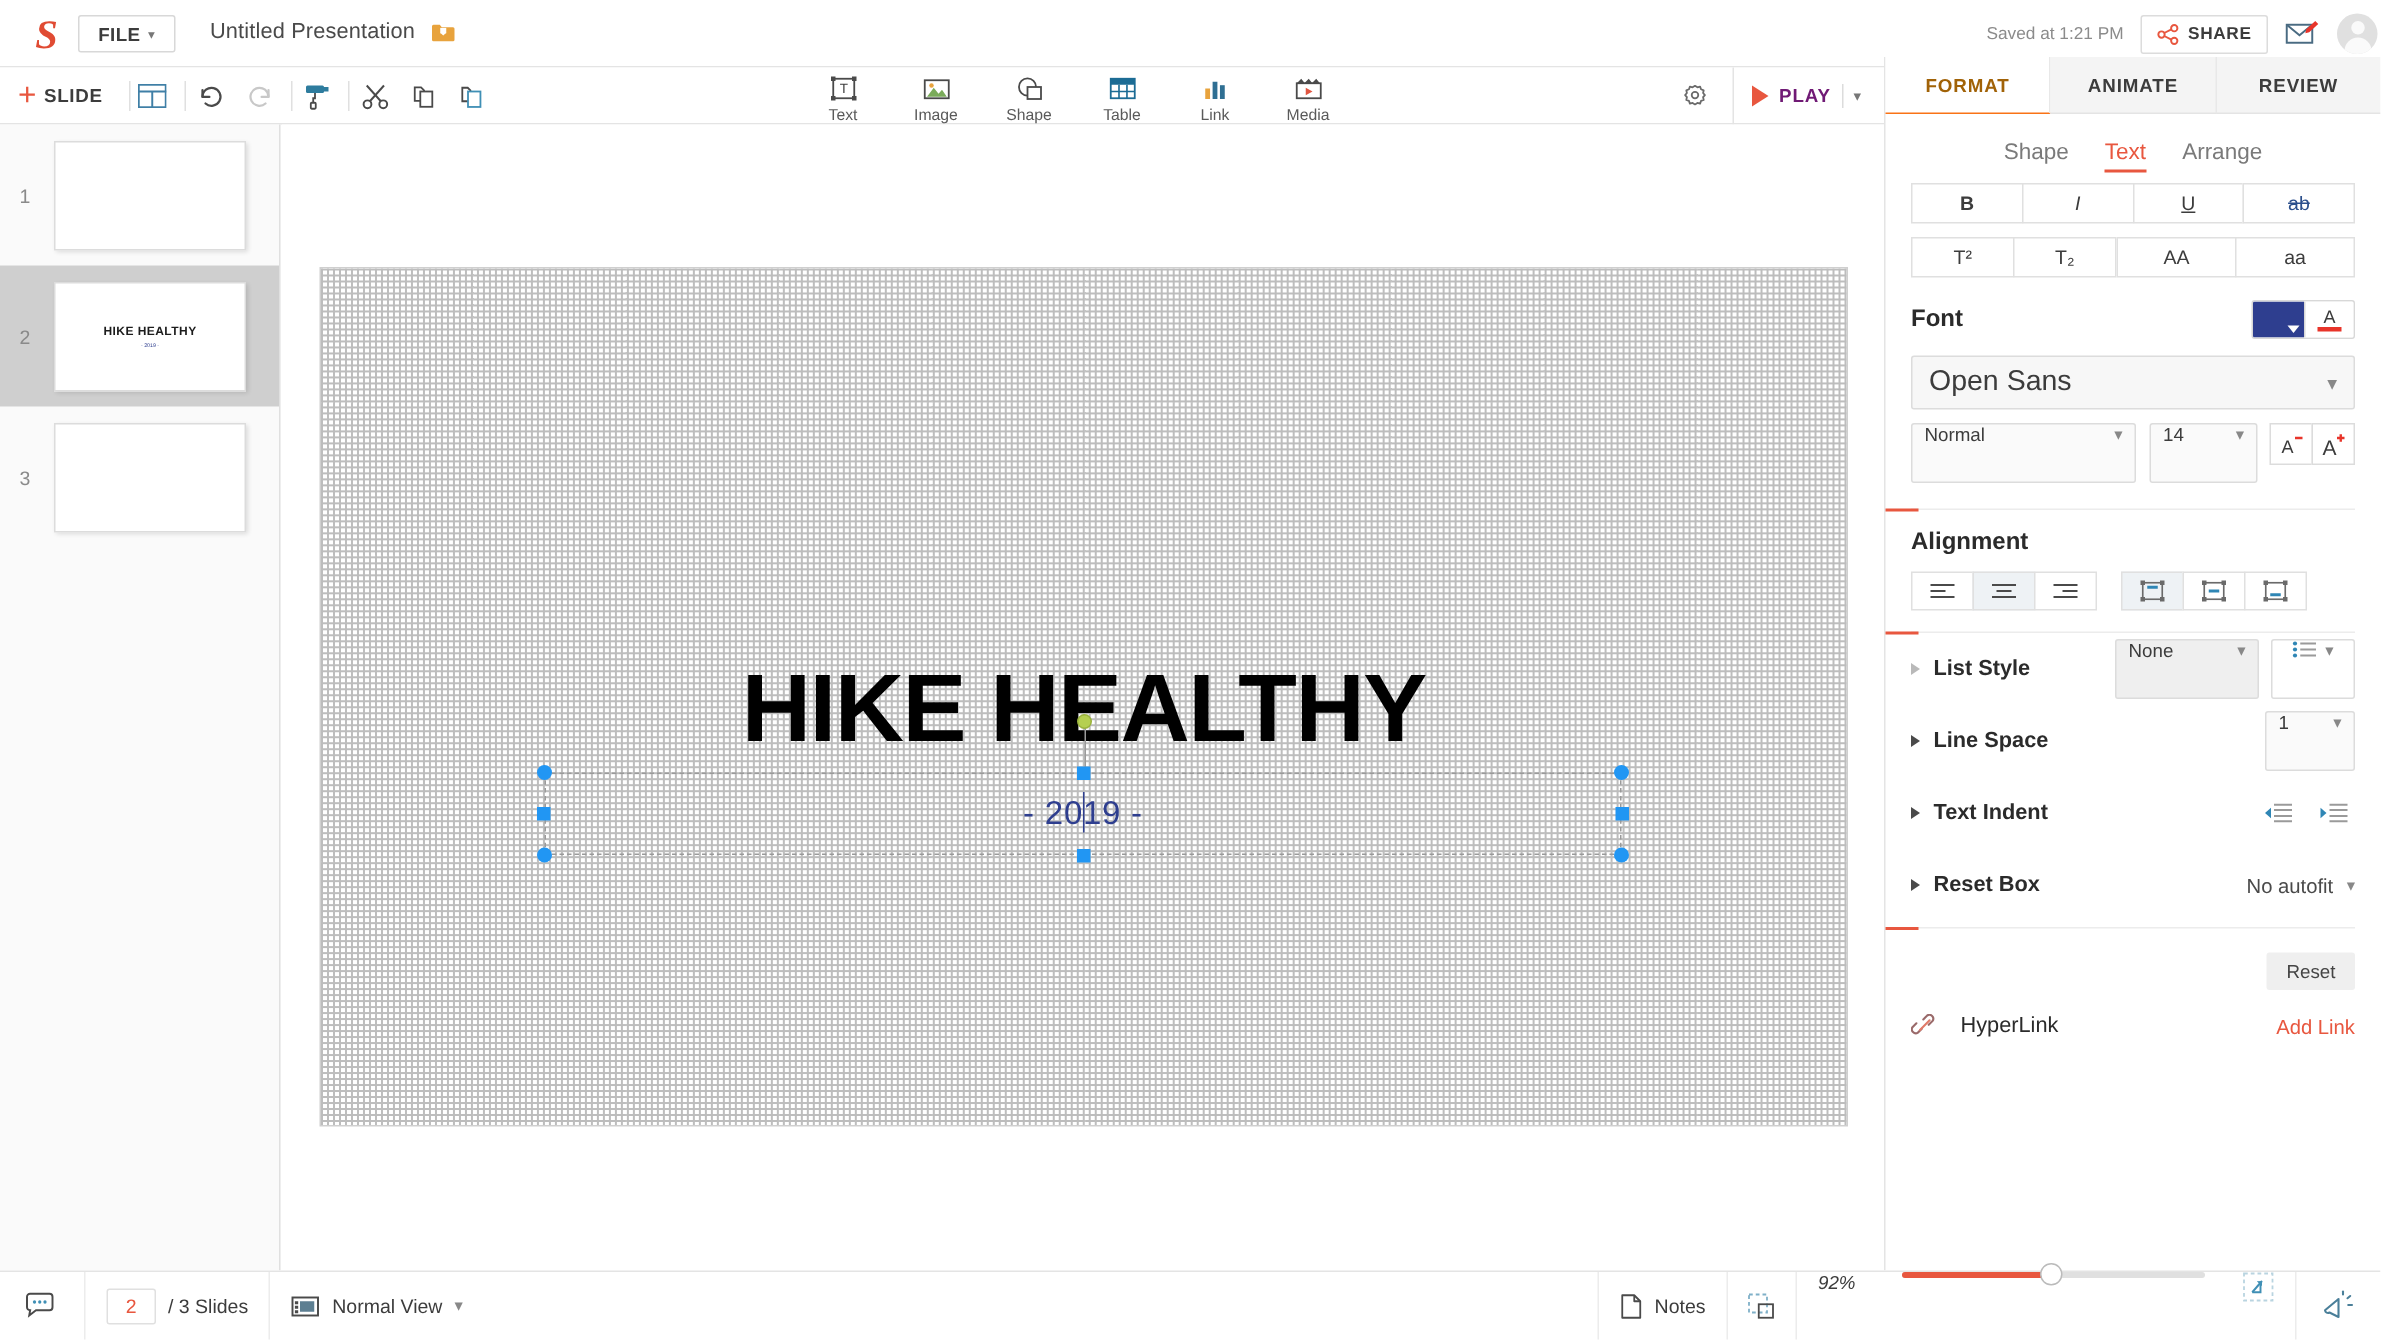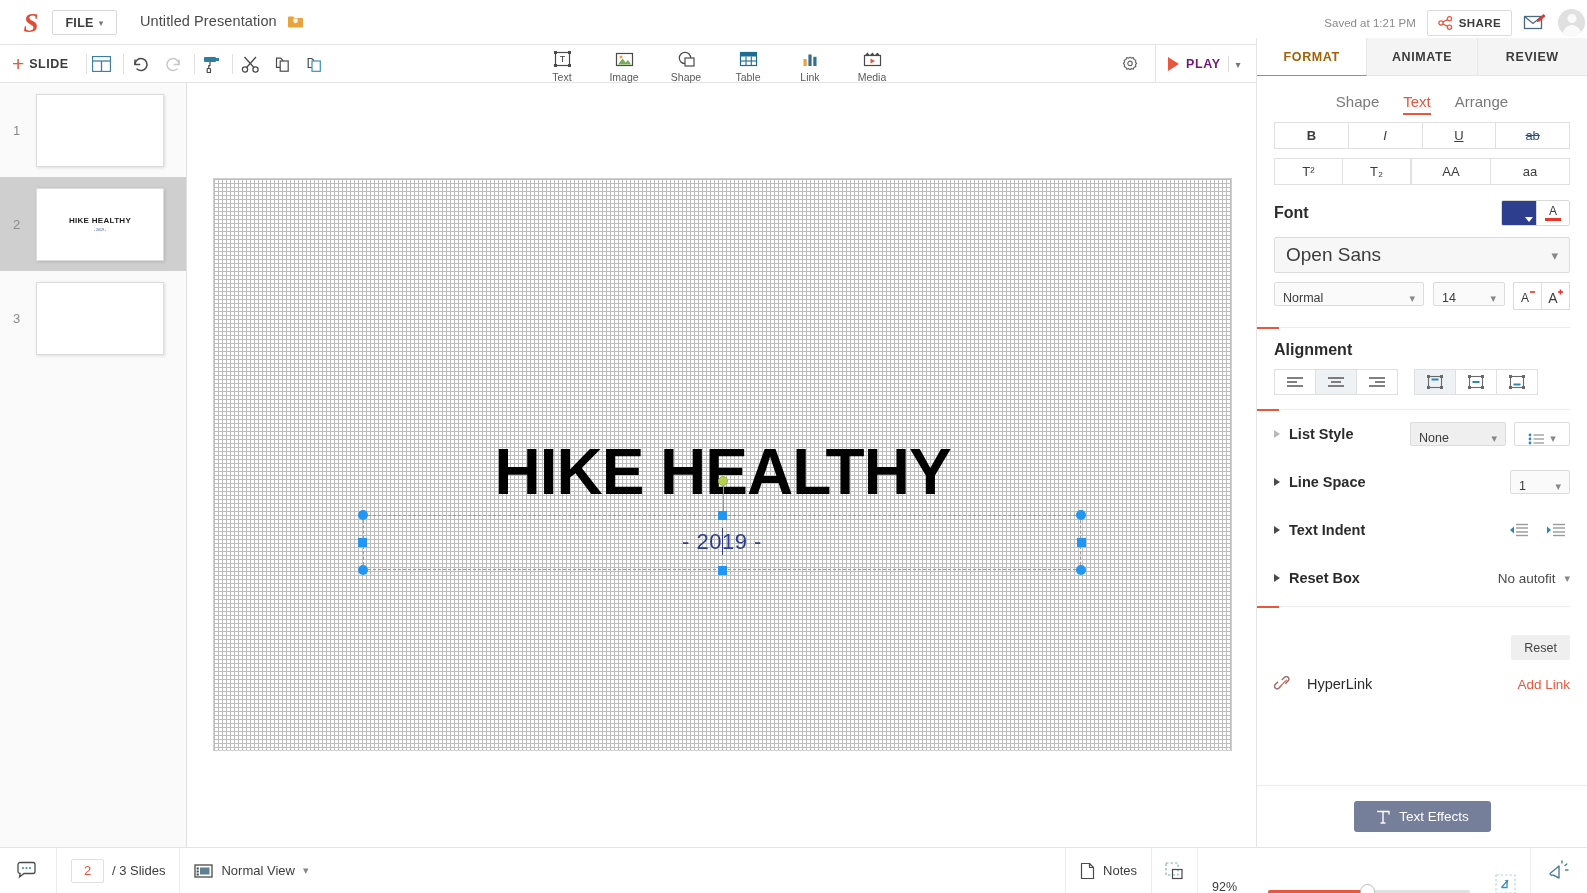--- a/index.html
+++ b/index.html
@@ -113,21 +113,21 @@
   .sw-a { width:34px; height:24px; background:#2e3e8f; position:relative; }
   .sw-a:after { content:""; position:absolute; right:3px; bottom:3px; width:0;height:0;border-left:4px solid transparent;border-right:4px solid transparent;border-top:5px solid #fff; }
   .sw-b { width:33px; height:24px; background:#fff; border-left:1px solid #d8d8d8; display:flex; flex-direction:column; align-items:center; justify-content:center; gap:1px; }
   .sw-b .A { font-size:12px; color:#3c3c3c; line-height:11px;}
   .sw-b .bar { width:16px; height:3px; background:#e8342a; }
 
   .fontsel { margin:11px 17px 0 17px; height:36px; border:1px solid #dcdcdc; border-radius:2px; background:#f7f7f7; display:flex; align-items:center; padding:0 11px; justify-content:space-between; font-size:19px; color:#3c3c3c; cursor:pointer; }
   .fontsel .cv { font-size:13px; color:#888; }
 
   .fontrow { display:flex; margin:9px 17px 0 17px; gap:9px; }
-  .selbox { height:24px; border:1px solid #dcdcdc; border-radius:2px; background:#fafafa; display:flex; align-items:flex-end; justify-content:space-between; padding:0 8px; font-size:12.5px; color:#3c3c3c; cursor:pointer; }
+  .selbox { height:40px; border:1px solid #dcdcdc; border-radius:2px; background:#fafafa; display:flex; align-items:flex-start; justify-content:space-between; padding:0 8px; font-size:12.5px; color:#3c3c3c; cursor:pointer; }
   .selbox .cv{ font-size:11px; color:#888; }
   .szbtn { width:29px; height:28px; border:1px solid #dcdcdc; background:#fff; display:flex; align-items:center; justify-content:center; cursor:pointer; margin-left:-1px; }
 
   .divider { margin:17px 17px 0 17px; height:1px; background:#ececec; position:relative; }
   .divider:before{content:"";position:absolute;left:-17px;top:0;width:22px;height:2px;background:#e8573f;}
 
   .align-icons { display:flex; margin:10px 17px 0 17px; gap:16px; }
   .ai-grp { display:flex; }
   .ai { width:42px; height:26px; border:1px solid #e0e0e0; background:#fff; display:flex;align-items:center;justify-content:center; cursor:pointer; margin-left:-1px;}
   .ai:first-child{margin-left:0;}
@@ -146,21 +146,21 @@
 
   .te-wrap { position:absolute; left:0; right:0; bottom:0; height:62px; border-top:1px solid #ececec; display:flex; align-items:center; justify-content:center; }
   .te-btn { width:137px; height:31px; background:#767f99; border-radius:3px; color:#fff; font-size:13.5px; display:flex; align-items:center; justify-content:center; gap:8px; cursor:pointer; }
 
   
   .statusbar { position:absolute; left:0; right:0; bottom:0; height:46px; background:#fff; border-top:1px solid #e4e4e4; display:flex; align-items:center; }
   .sb-cell { height:46px; display:flex; align-items:center; border-right:1px solid #ececec; padding:0 14px; gap:8px; }
   .slide-num-box { width:33px; height:24px; border:1px solid #e0e0e0; border-radius:2px; display:flex; align-items:center; justify-content:center; font-size:13px; color:#e8573f; cursor:pointer; }
   .sb-txt { font-size:13px; color:#3c3c3c; }
   .sb-right { margin-left:auto; display:flex; align-items:center; height:46px; }
-  .zoom-cell { display:flex; align-items:flex-end; gap:25px; padding:0 14px; height:46px; border-left:1px solid #ececec; }
+  .zoom-cell { display:flex; align-items:flex-start; gap:25px; padding:0 14px; height:46px; border-left:1px solid #ececec;font-style:italic; }
   .zoom-pct { font-size:12.5px; color:#3c3c3c; width:31px; }
   .slider { position:relative; width:202px; height:4px; background:#e0e0e0; border-radius:2px; cursor:pointer;}
   .slider .fill { position:absolute; left:0; top:0; height:4px; width:98px; background:#e8573f; border-radius:2px; }
   .slider .knob { position:absolute; left:92px; top:-6px; width:15px; height:15px; border-radius:50%; background:#fff; border:1px solid #bbb; }
   svg { display:block; }
 </style>
 </head>
 <body>
 
 <div class="app">
@@ -613,30 +613,20 @@
     <div class="hyperlink-row">
       <svg width="19" height="17" viewBox="0 0 19 17">
           <path d="M7.2 9.8L4.6 12.4a2.6 2.6 0 0 1-3.6-3.6l2.6-2.6" fill="none" stroke="#9a6a6a" stroke-width="1.4" stroke-linecap="round"></path>
           <path d="M11.8 7.2l2.6-2.6a2.6 2.6 0 0 0-3.6-3.6L8.2 3.6" fill="none" stroke="#9a6a6a" stroke-width="1.4" stroke-linecap="round"></path>
           <line x1="6" y1="10.6" x2="12.4" y2="4.2" stroke="#e07a68" stroke-width="1.4" stroke-linecap="round"></line>
         </svg>
       <span class="hl-lbl">HyperLink</span>
       <span class="addlink">Add Link</span>
     </div>
 
-    <div class="te-wrap">
-      <div class="te-btn">
-        <svg width="16" height="16" viewBox="0 0 16 16">
-            <path d="M2 2.5h12v3" fill="none" stroke="#fff" stroke-width="1.4" stroke-linejoin="round"></path>
-            <line x1="8" y1="2.5" x2="8" y2="14" stroke="#fff" stroke-width="1.4"></line>
-            <line x1="5.5" y1="14" x2="10.5" y2="14" stroke="#fff" stroke-width="1.4"></line>
-          </svg>
-        <span>Text Effects</span>
-      </div>
-    </div>
   </div>
 
   <div class="statusbar">
     <div class="sb-cell" style="padding:0 16px;">
       <svg width="24" height="20" viewBox="0 0 24 20">
           <path d="M2 3.5a2 2 0 0 1 2-2h13a2 2 0 0 1 2 2v7a2 2 0 0 1-2 2H8l-4.5 3.5.6-3.5H4a2 2 0 0 1-2-2z" fill="none" stroke="#4a4a4a" stroke-width="1.3"></path>
           <circle cx="7" cy="7" r="1.1" fill="#3f8fb5"></circle>
           <circle cx="10.5" cy="7" r="1.1" fill="#3f8fb5"></circle>
           <circle cx="14" cy="7" r="1.1" fill="#3f8fb5"></circle>
         </svg>

